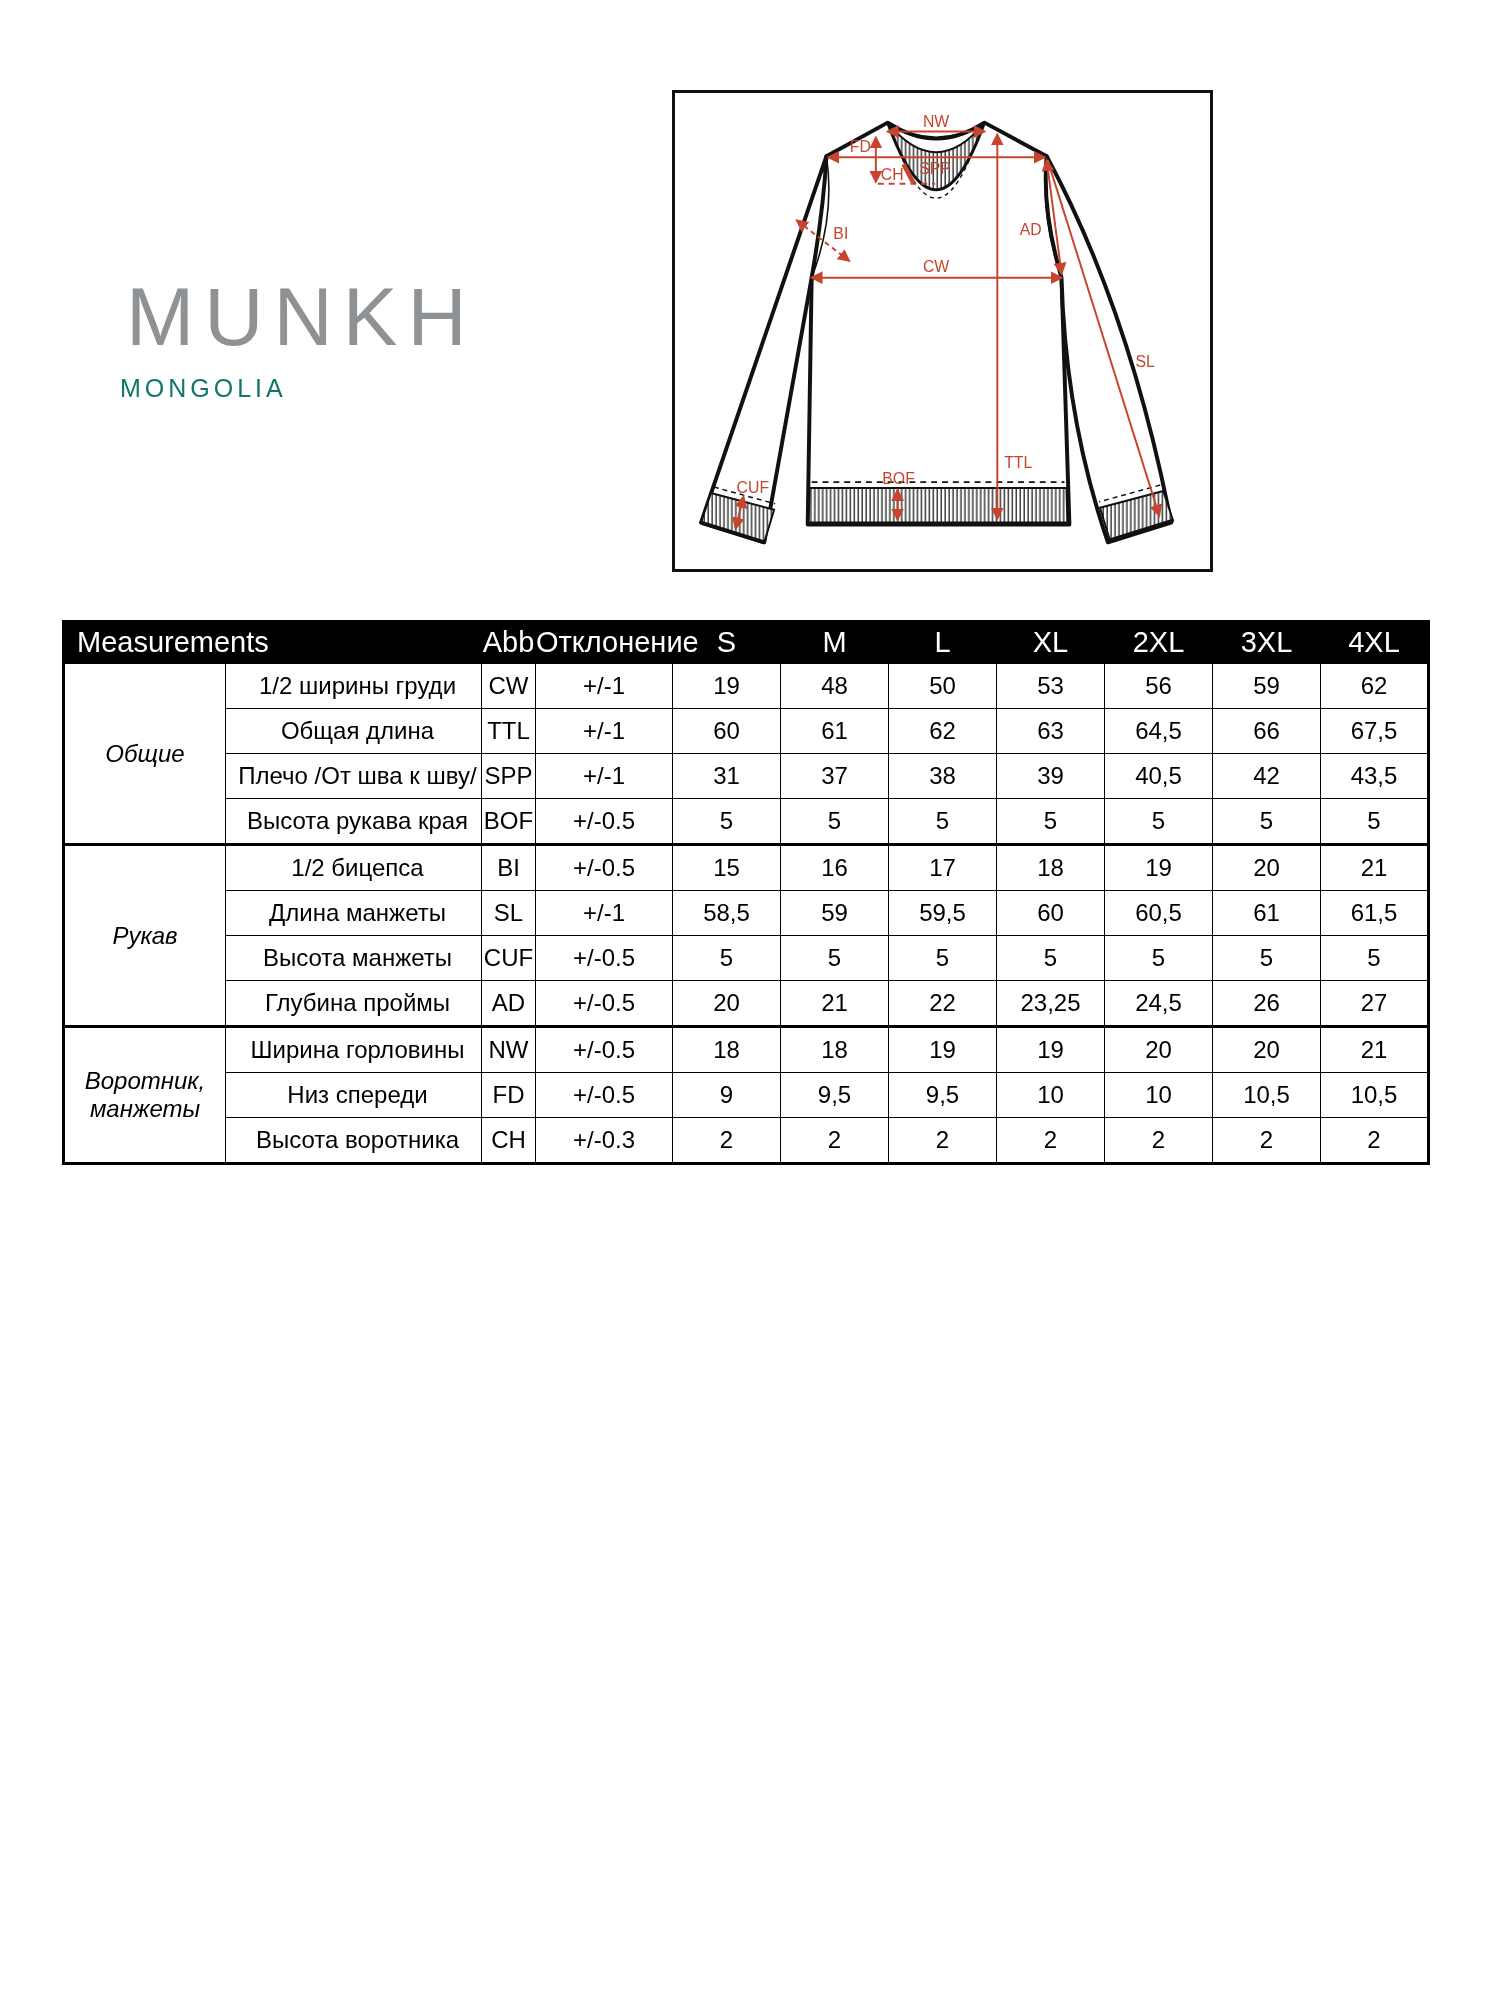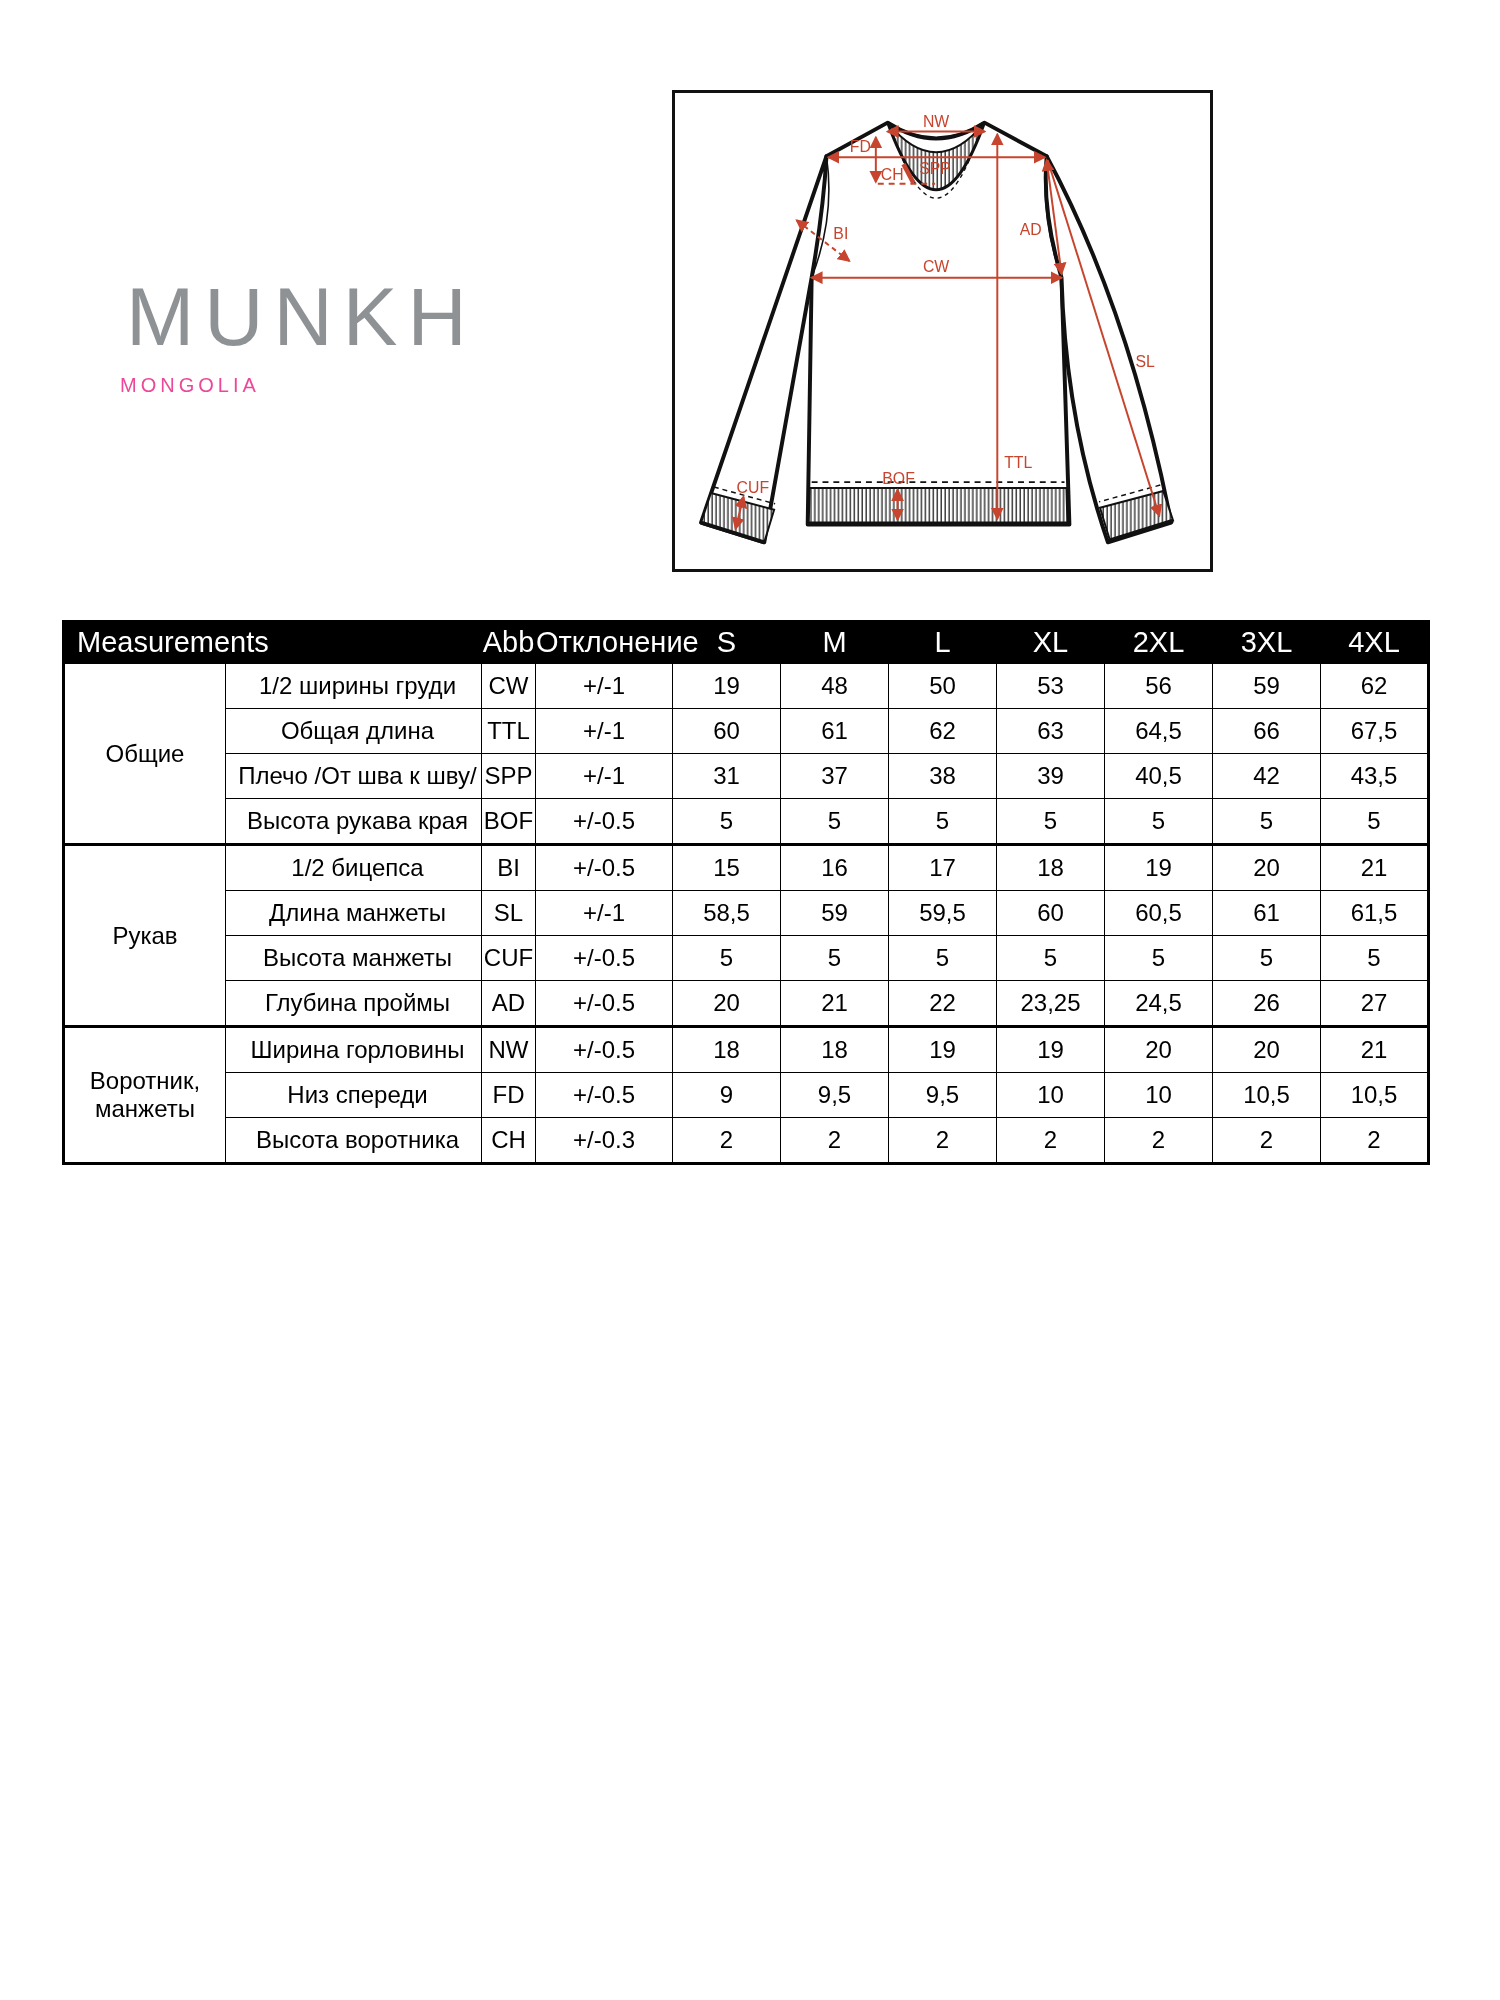--- a/index.html
+++ b/index.html
@@ -2,40 +2,40 @@
 <html><head>
 <meta charset="utf-8">
 <style>
   html,body{margin:0;padding:0;background:#fff;}
   .page{position:relative;width:1500px;height:2000px;background:#fff;overflow:hidden;
         font-family:"Liberation Sans",sans-serif;color:#000;}
 
   
   .logo{position:absolute;left:116px;top:276px;width:338px;}
   .logo-title{font-size:82px;line-height:1;letter-spacing:10px;padding-left:10px;color:#8f9295;font-weight:400;}
-  .logo-subtitle{font-size:20px;letter-spacing:4px;padding-left:4px;margin-top:16px;color:#ec4899;font-weight:400;}
+  .logo-subtitle{font-size:25px;letter-spacing:4px;padding-left:4px;margin-top:16px;color:#0f766e;font-weight:400;}
 
   
   .diagram{position:absolute;left:672px;top:90px;width:541px;height:482px;
            border:3px solid #111;box-sizing:border-box;background:#fff;}
   .diagram svg{position:absolute;left:0;top:0;width:535px;height:476px;}
   .mlabel{font-family:"Liberation Sans",sans-serif;font-size:16px;fill:#c7452e;}
 
   
   .size-table{position:absolute;left:62px;top:620px;width:1367px;
               border-collapse:collapse;table-layout:fixed;
               border:3px solid #000;font-size:24px;}
   .size-table th{background:#000;color:#fff;font-weight:400;height:38px;
                  font-size:29px;border:1px solid #000;padding:0;}
   .size-table th.th-meas{text-align:left;padding-left:12px;}
   .size-table td{border:1.5px solid #000;height:44px;padding:0;text-align:center;
                  vertical-align:middle;background:#fff;}
   .size-table td.c-name{text-align:center;padding-left:8px;}
   .size-table tr.group-start td{border-top:3px solid #000;}
-  .size-table td.c-group{text-align:center;line-height:1.15;}
+  .size-table td.c-group{text-align:center;line-height:1.15;font-style:italic;}
 </style>
 </head>
 <body>
 
 <div class="page">
 
   <div class="logo">
     <div class="logo-title">MUNKH</div>
     <div class="logo-subtitle">MONGOLIA</div>
   </div>

